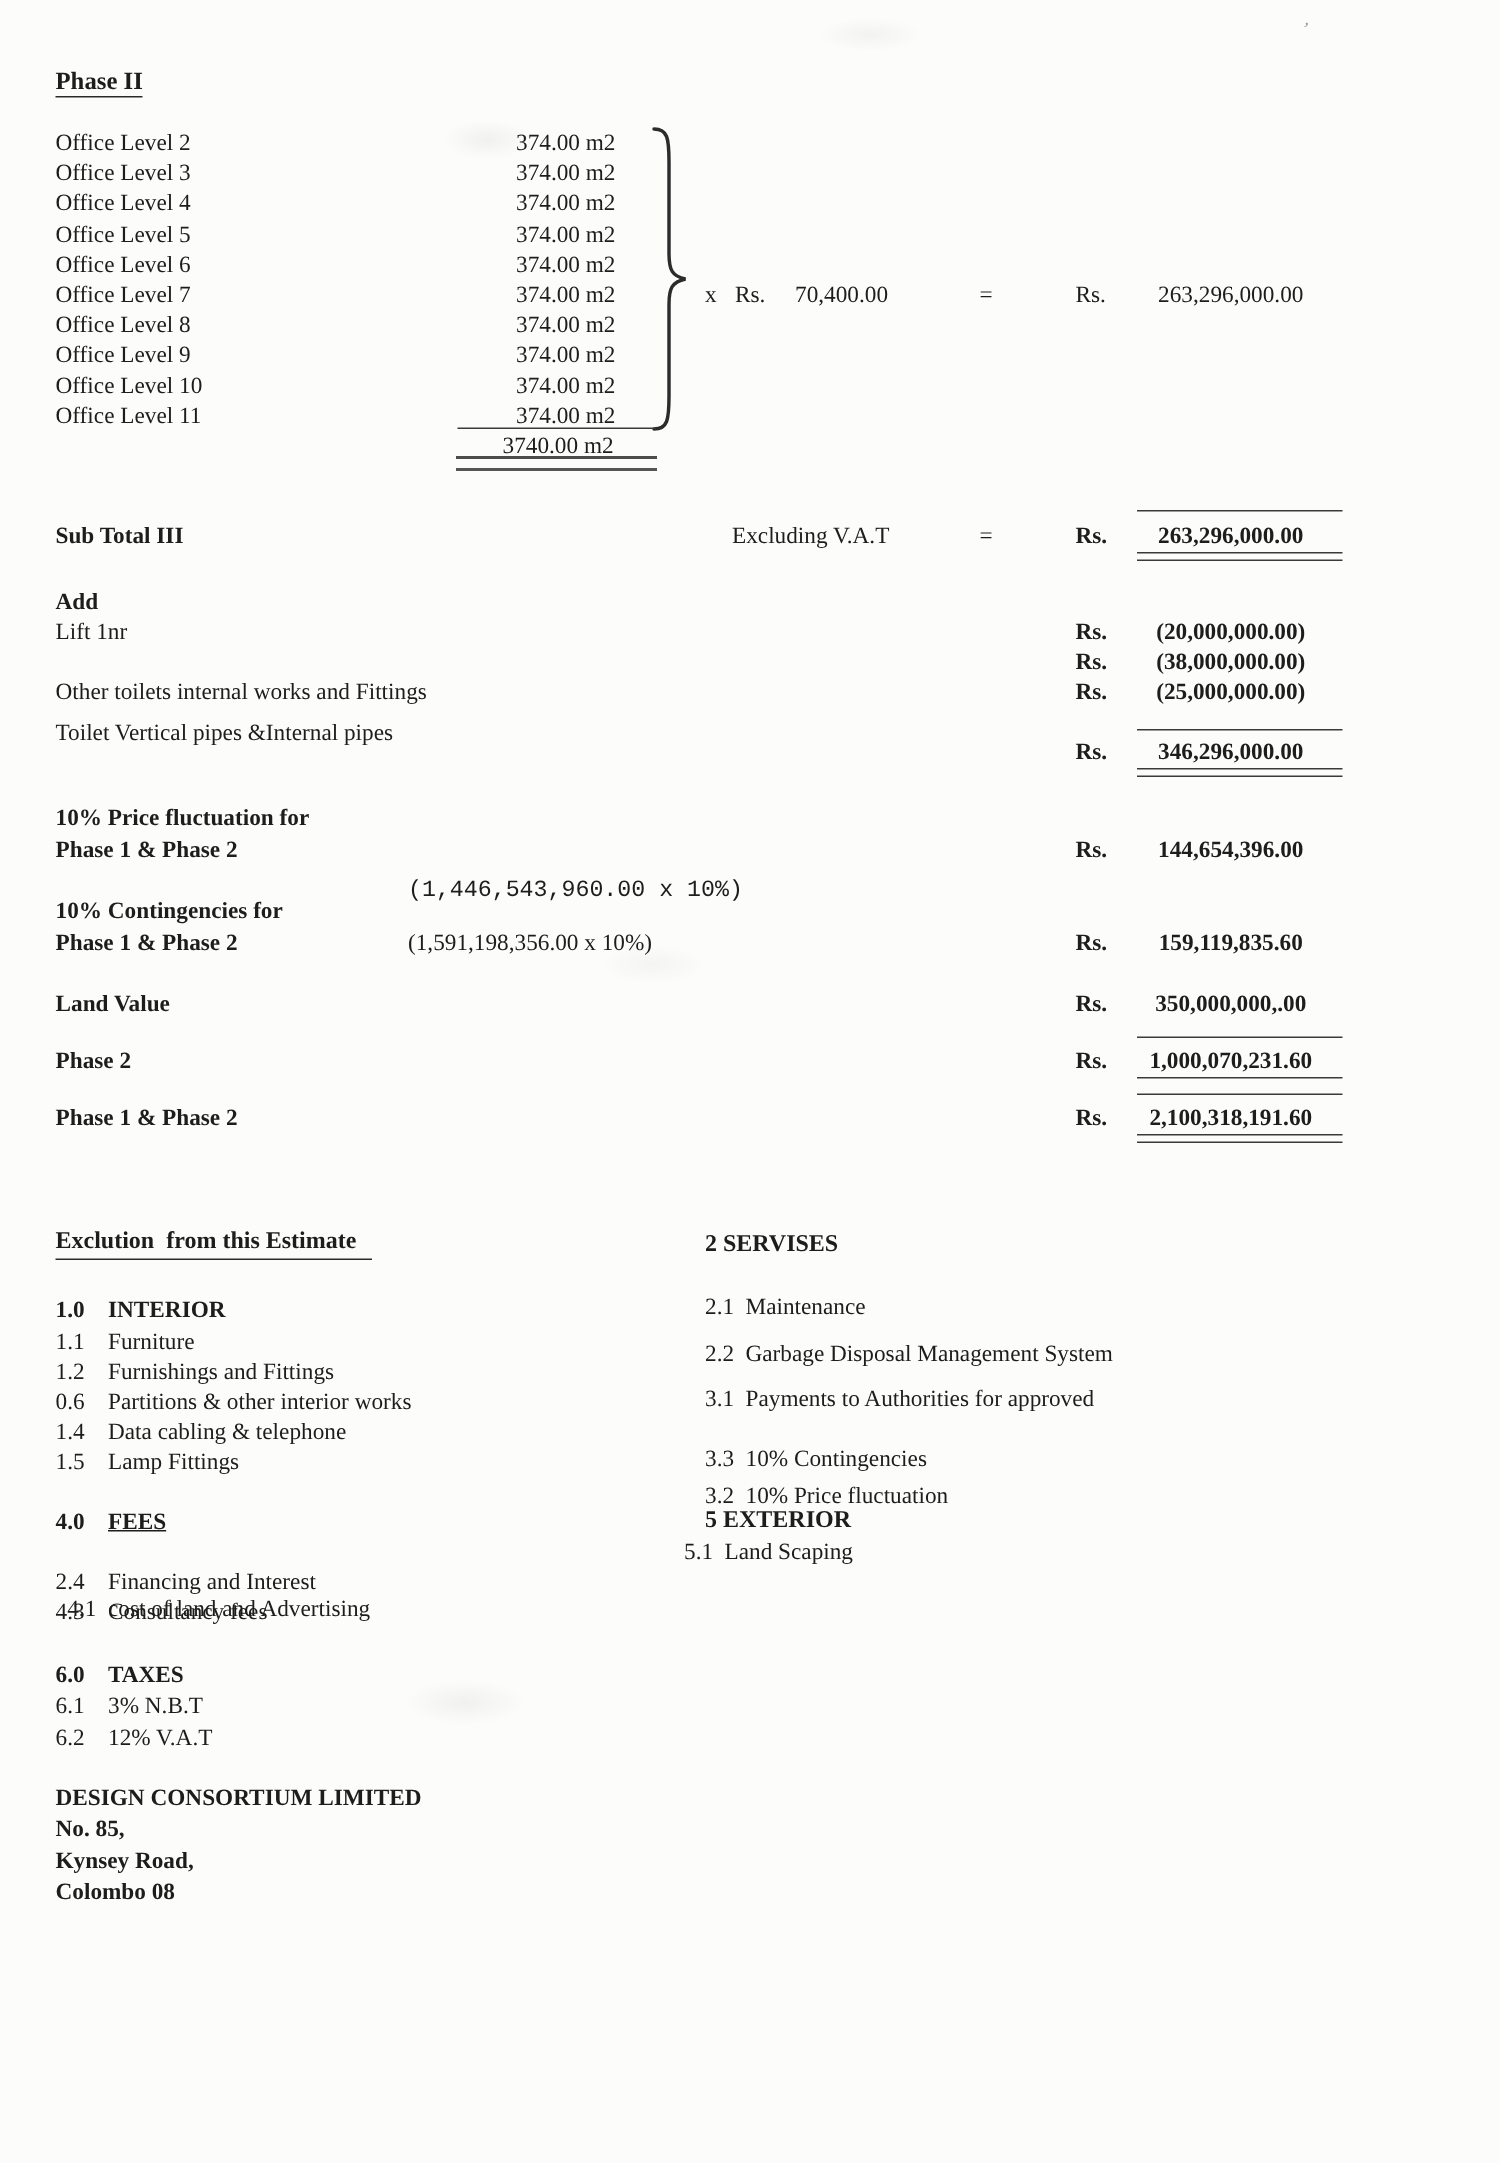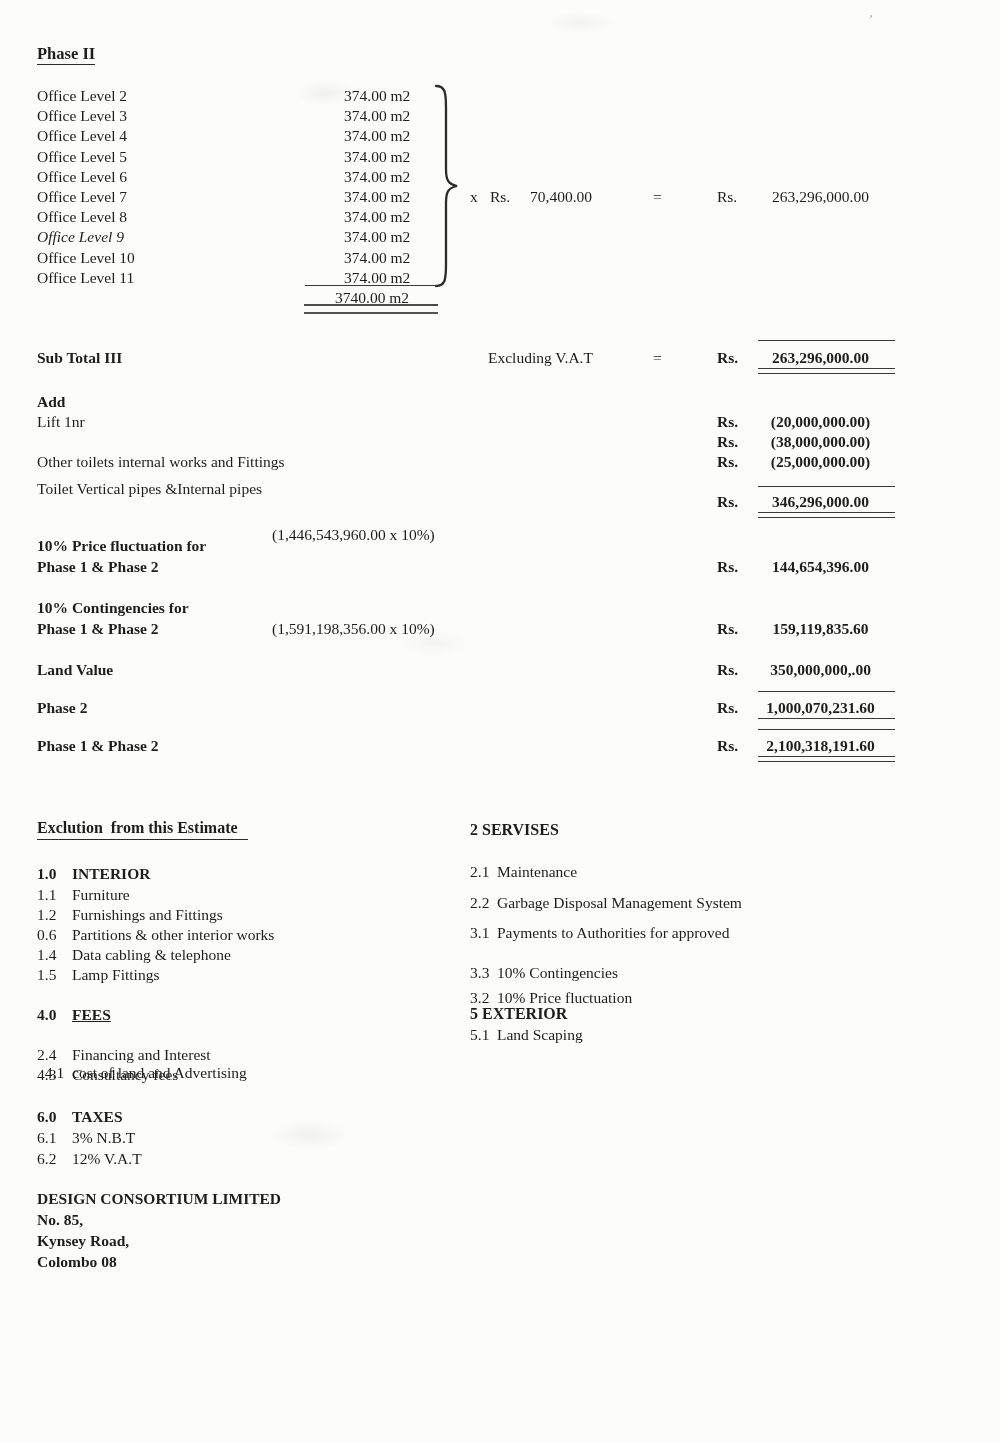--- a/index.html
+++ b/index.html
@@ -47,21 +47,21 @@
   <div class="t" style="left:37px;top:126px;">Office Level 4</div>
   <div class="t" style="left:344px;top:126px;">374.00 m2</div>
   <div class="t" style="left:37px;top:147px;">Office Level 5</div>
   <div class="t" style="left:344px;top:147px;">374.00 m2</div>
   <div class="t" style="left:37px;top:167px;">Office Level 6</div>
   <div class="t" style="left:344px;top:167px;">374.00 m2</div>
   <div class="t" style="left:37px;top:187px;">Office Level 7</div>
   <div class="t" style="left:344px;top:187px;">374.00 m2</div>
   <div class="t" style="left:37px;top:207px;">Office Level 8</div>
   <div class="t" style="left:344px;top:207px;">374.00 m2</div>
-  <div class="t" style="left:37px;top:227px;font-style:italic;">Office Level 9</div>
+  <div class="t" style="left:37px;top:227px;">Office Level 9</div>
   <div class="t" style="left:344px;top:227px;">374.00 m2</div>
   <div class="t" style="left:37px;top:248px;">Office Level 10</div>
   <div class="t" style="left:344px;top:248px;">374.00 m2</div>
   <div class="t" style="left:37px;top:268px;">Office Level 11</div>
   <div class="t" style="left:344px;top:268px;">374.00 m2</div>
 
   <svg class="brace" width="27" height="204" viewBox="0 0 27 204">
     <path d="M3 2 C12 2 13 8 13 24 L13 85 C13 96 15 100 24 102 C15 104 13 108 13 119 L13 180 C13 196 12 202 3 202" fill="none" stroke="#2c2c2c" stroke-width="2.3" stroke-linecap="round"></path>
   </svg>
 
@@ -95,21 +95,21 @@
   <div class="t b rs" style="top:452px;">Rs.</div>
   <div class="t b amt" style="top:452px;">(25,000,000.00)</div>
 
   <div class="t b rs" style="top:492px;">Rs.</div>
   <div class="rule" style="left:758px;top:486px;width:137px;"></div>
   <div class="t b amt" style="top:492px;">346,296,000.00</div>
   <div class="dbl" style="left:758px;top:512px;width:137px;"></div>
 
   <div class="t b" style="left:37px;top:536px;">10% Price fluctuation for</div>
   <div class="t b" style="left:37px;top:557px;">Phase 1 &amp; Phase 2</div>
-  <div class="t" style="left:272px;top:525px;">(1,446,543,960.00 x 10%)</div>
+  <div class="t" style="left:272px;top:583px;font-family:Liberation Mono, monospace;">(1,446,543,960.00 x 10%)</div>
   <div class="t b rs" style="top:557px;">Rs.</div>
   <div class="t b amt" style="top:557px;">144,654,396.00</div>
 
   <div class="t b" style="left:37px;top:598px;">10% Contingencies for</div>
   <div class="t b" style="left:37px;top:619px;">Phase 1 &amp; Phase 2</div>
   <div class="t" style="left:272px;top:619px;">(1,591,198,356.00 x 10%)</div>
   <div class="t b rs" style="top:619px;">Rs.</div>
   <div class="t b amt" style="top:619px;">159,119,835.60</div>
 
   <div class="t b" style="left:37px;top:660px;">Land Value</div>
@@ -148,20 +148,20 @@
   <div class="t" style="left:37px;top:1149px;"><span class="num">6.2</span><span>12% V.A.T</span></div>
 
   <div class="t" style="left:470px;top:862px;"><span class="rnum">2.1</span><span>Maintenance</span></div>
   <div class="t" style="left:470px;top:882px;margin-top:11px;"><span class="rnum">2.2</span><span>Garbage Disposal Management System</span></div>
 
   <div class="t" style="left:470px;top:923px;"><span class="rnum">3.1</span><span>Payments to Authorities for approved</span></div>
   <div class="t" style="left:470px;top:943px;margin-top:45px;"><span class="rnum">3.2</span><span>10% Price fluctuation</span></div>
   <div class="t" style="left:470px;top:963px;"><span class="rnum">3.3</span><span>10% Contingencies</span></div>
 
   <div class="t b" style="left:470px;top:1004px;font-size:16px;">5 EXTERIOR</div>
-  <div class="t" style="left:470px;top:1025px;"><span class="rnum">5.1</span><span>Land Scaping</span></div>
+  <div class="t" style="left:456px;top:1025px;"><span class="rnum">5.1</span><span>Land Scaping</span></div>
 
   <div class="t b" style="left:37px;top:1189px;">DESIGN CONSORTIUM LIMITED</div>
   <div class="t b" style="left:37px;top:1210px;">No. 85,</div>
   <div class="t b" style="left:37px;top:1231px;">Kynsey Road,</div>
   <div class="t b" style="left:37px;top:1252px;">Colombo 08</div>
 
 </div>
 
 </body></html>

